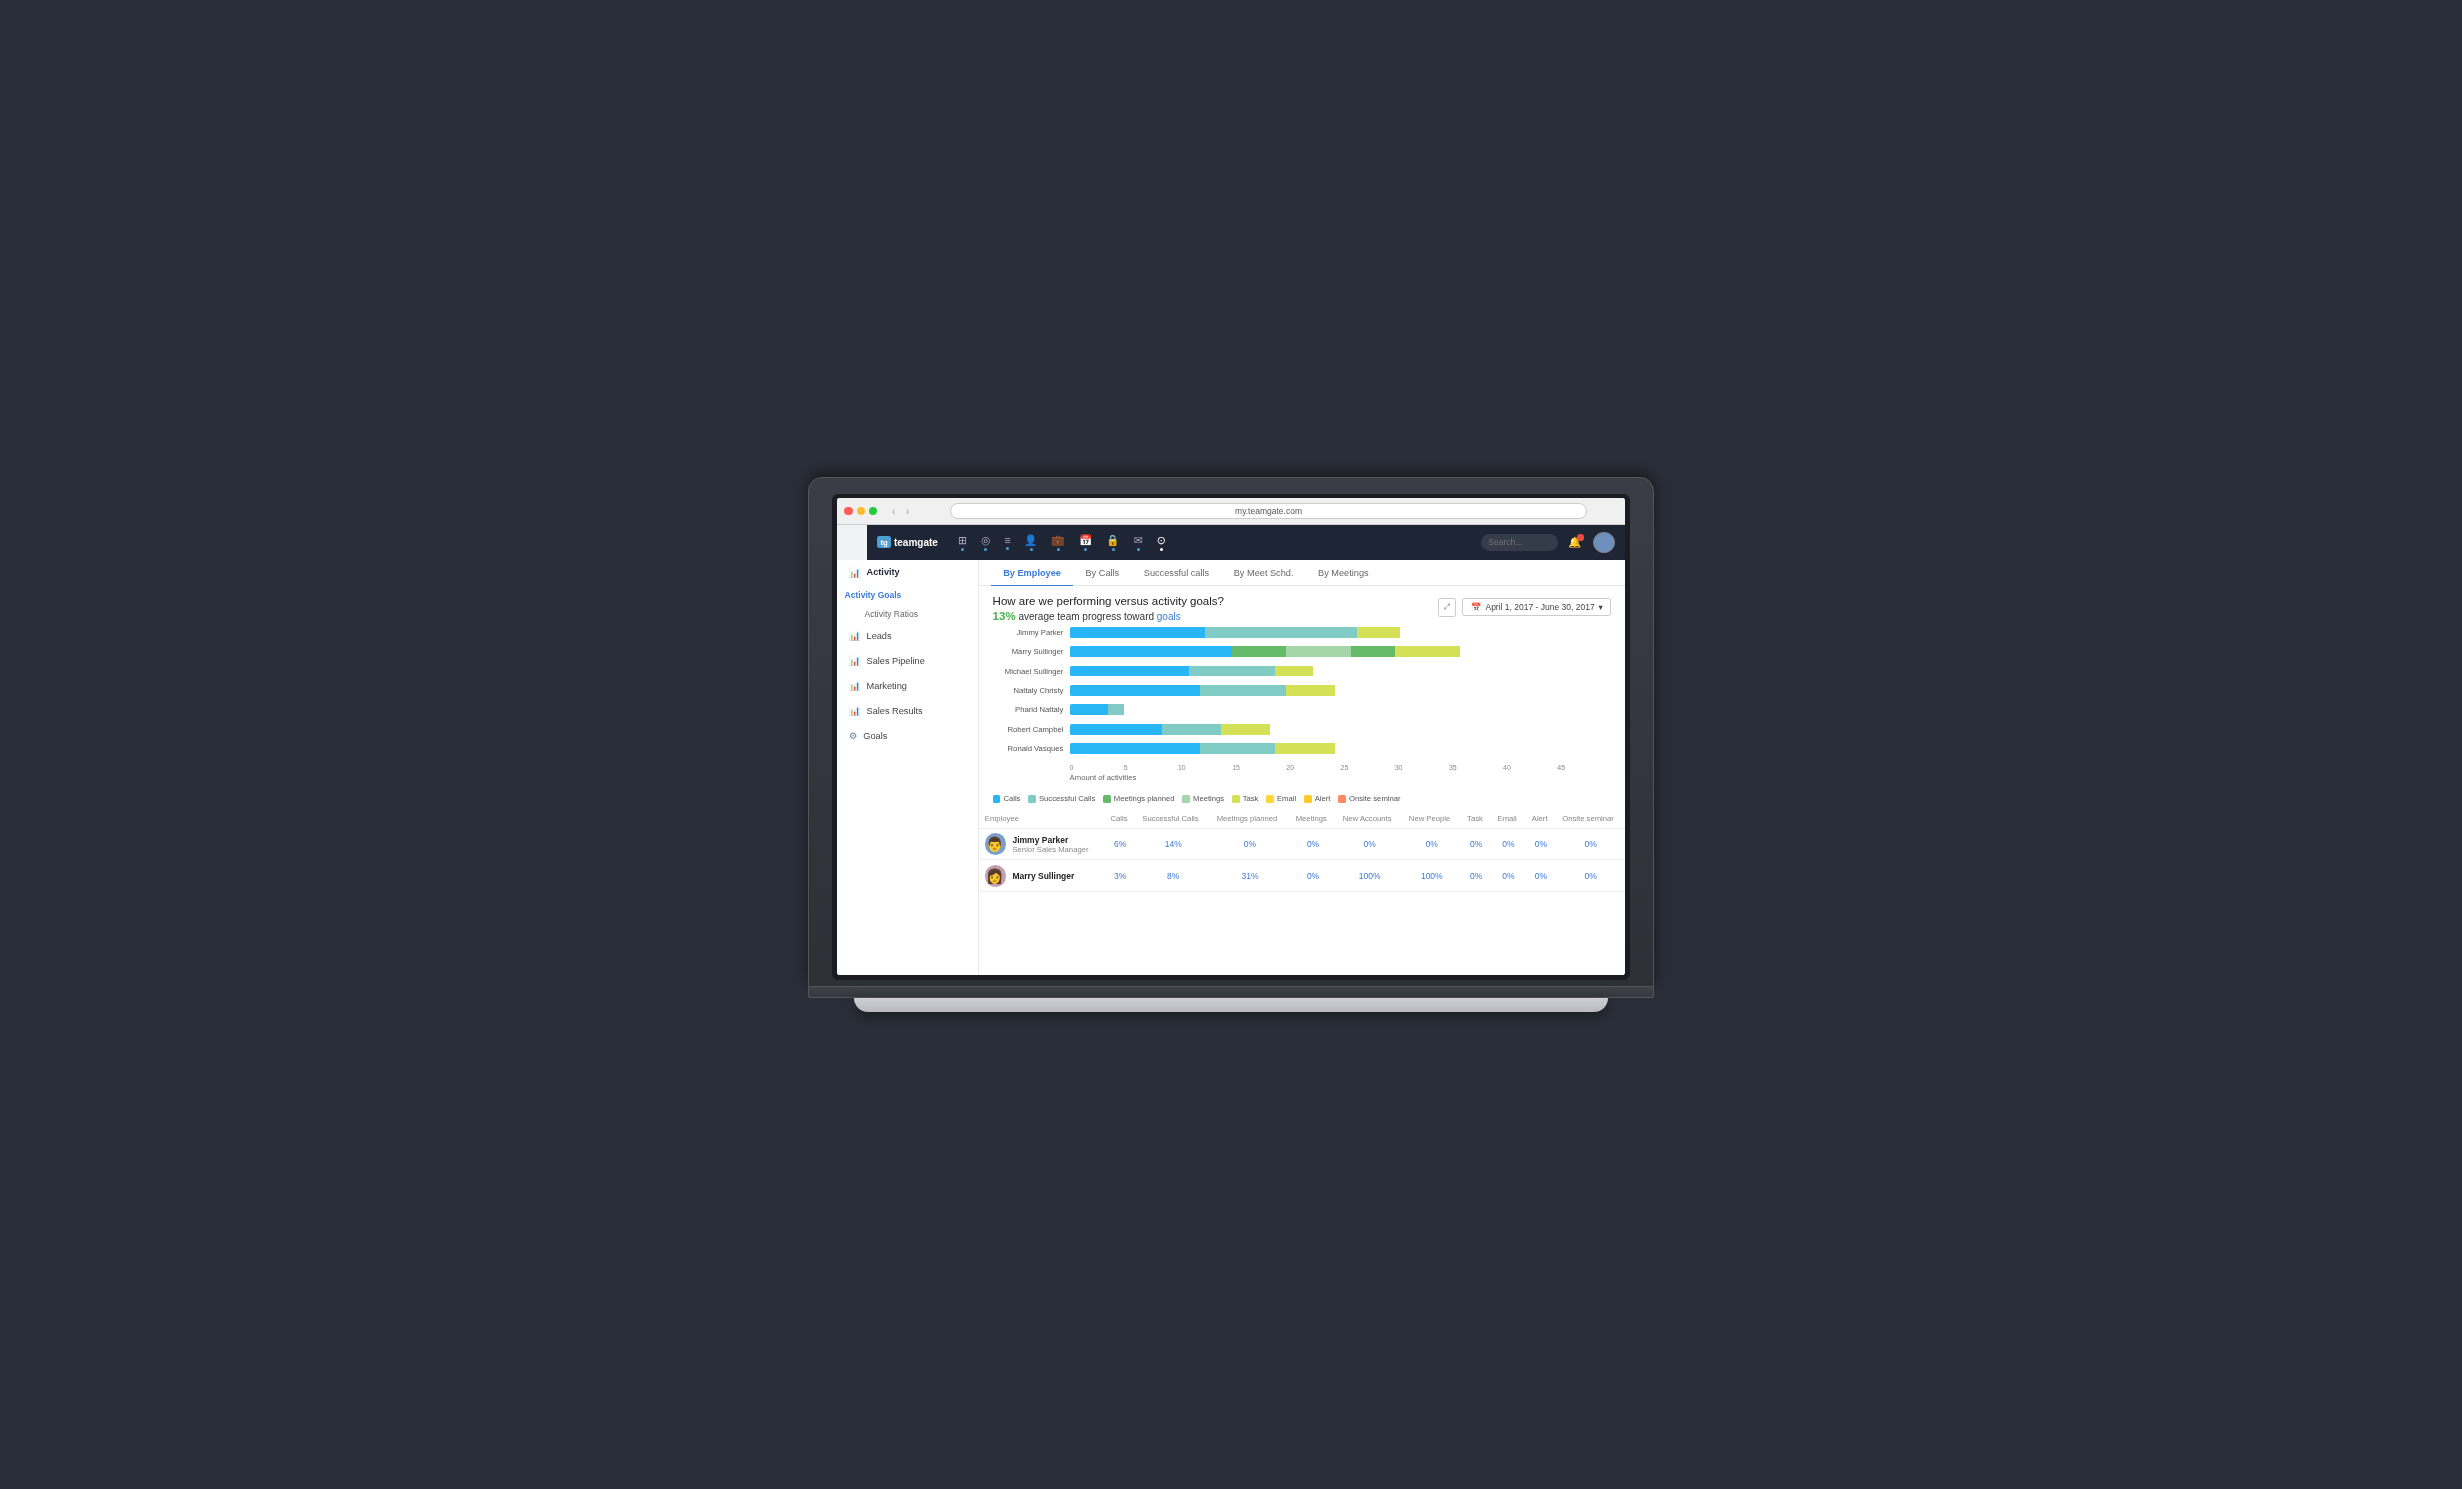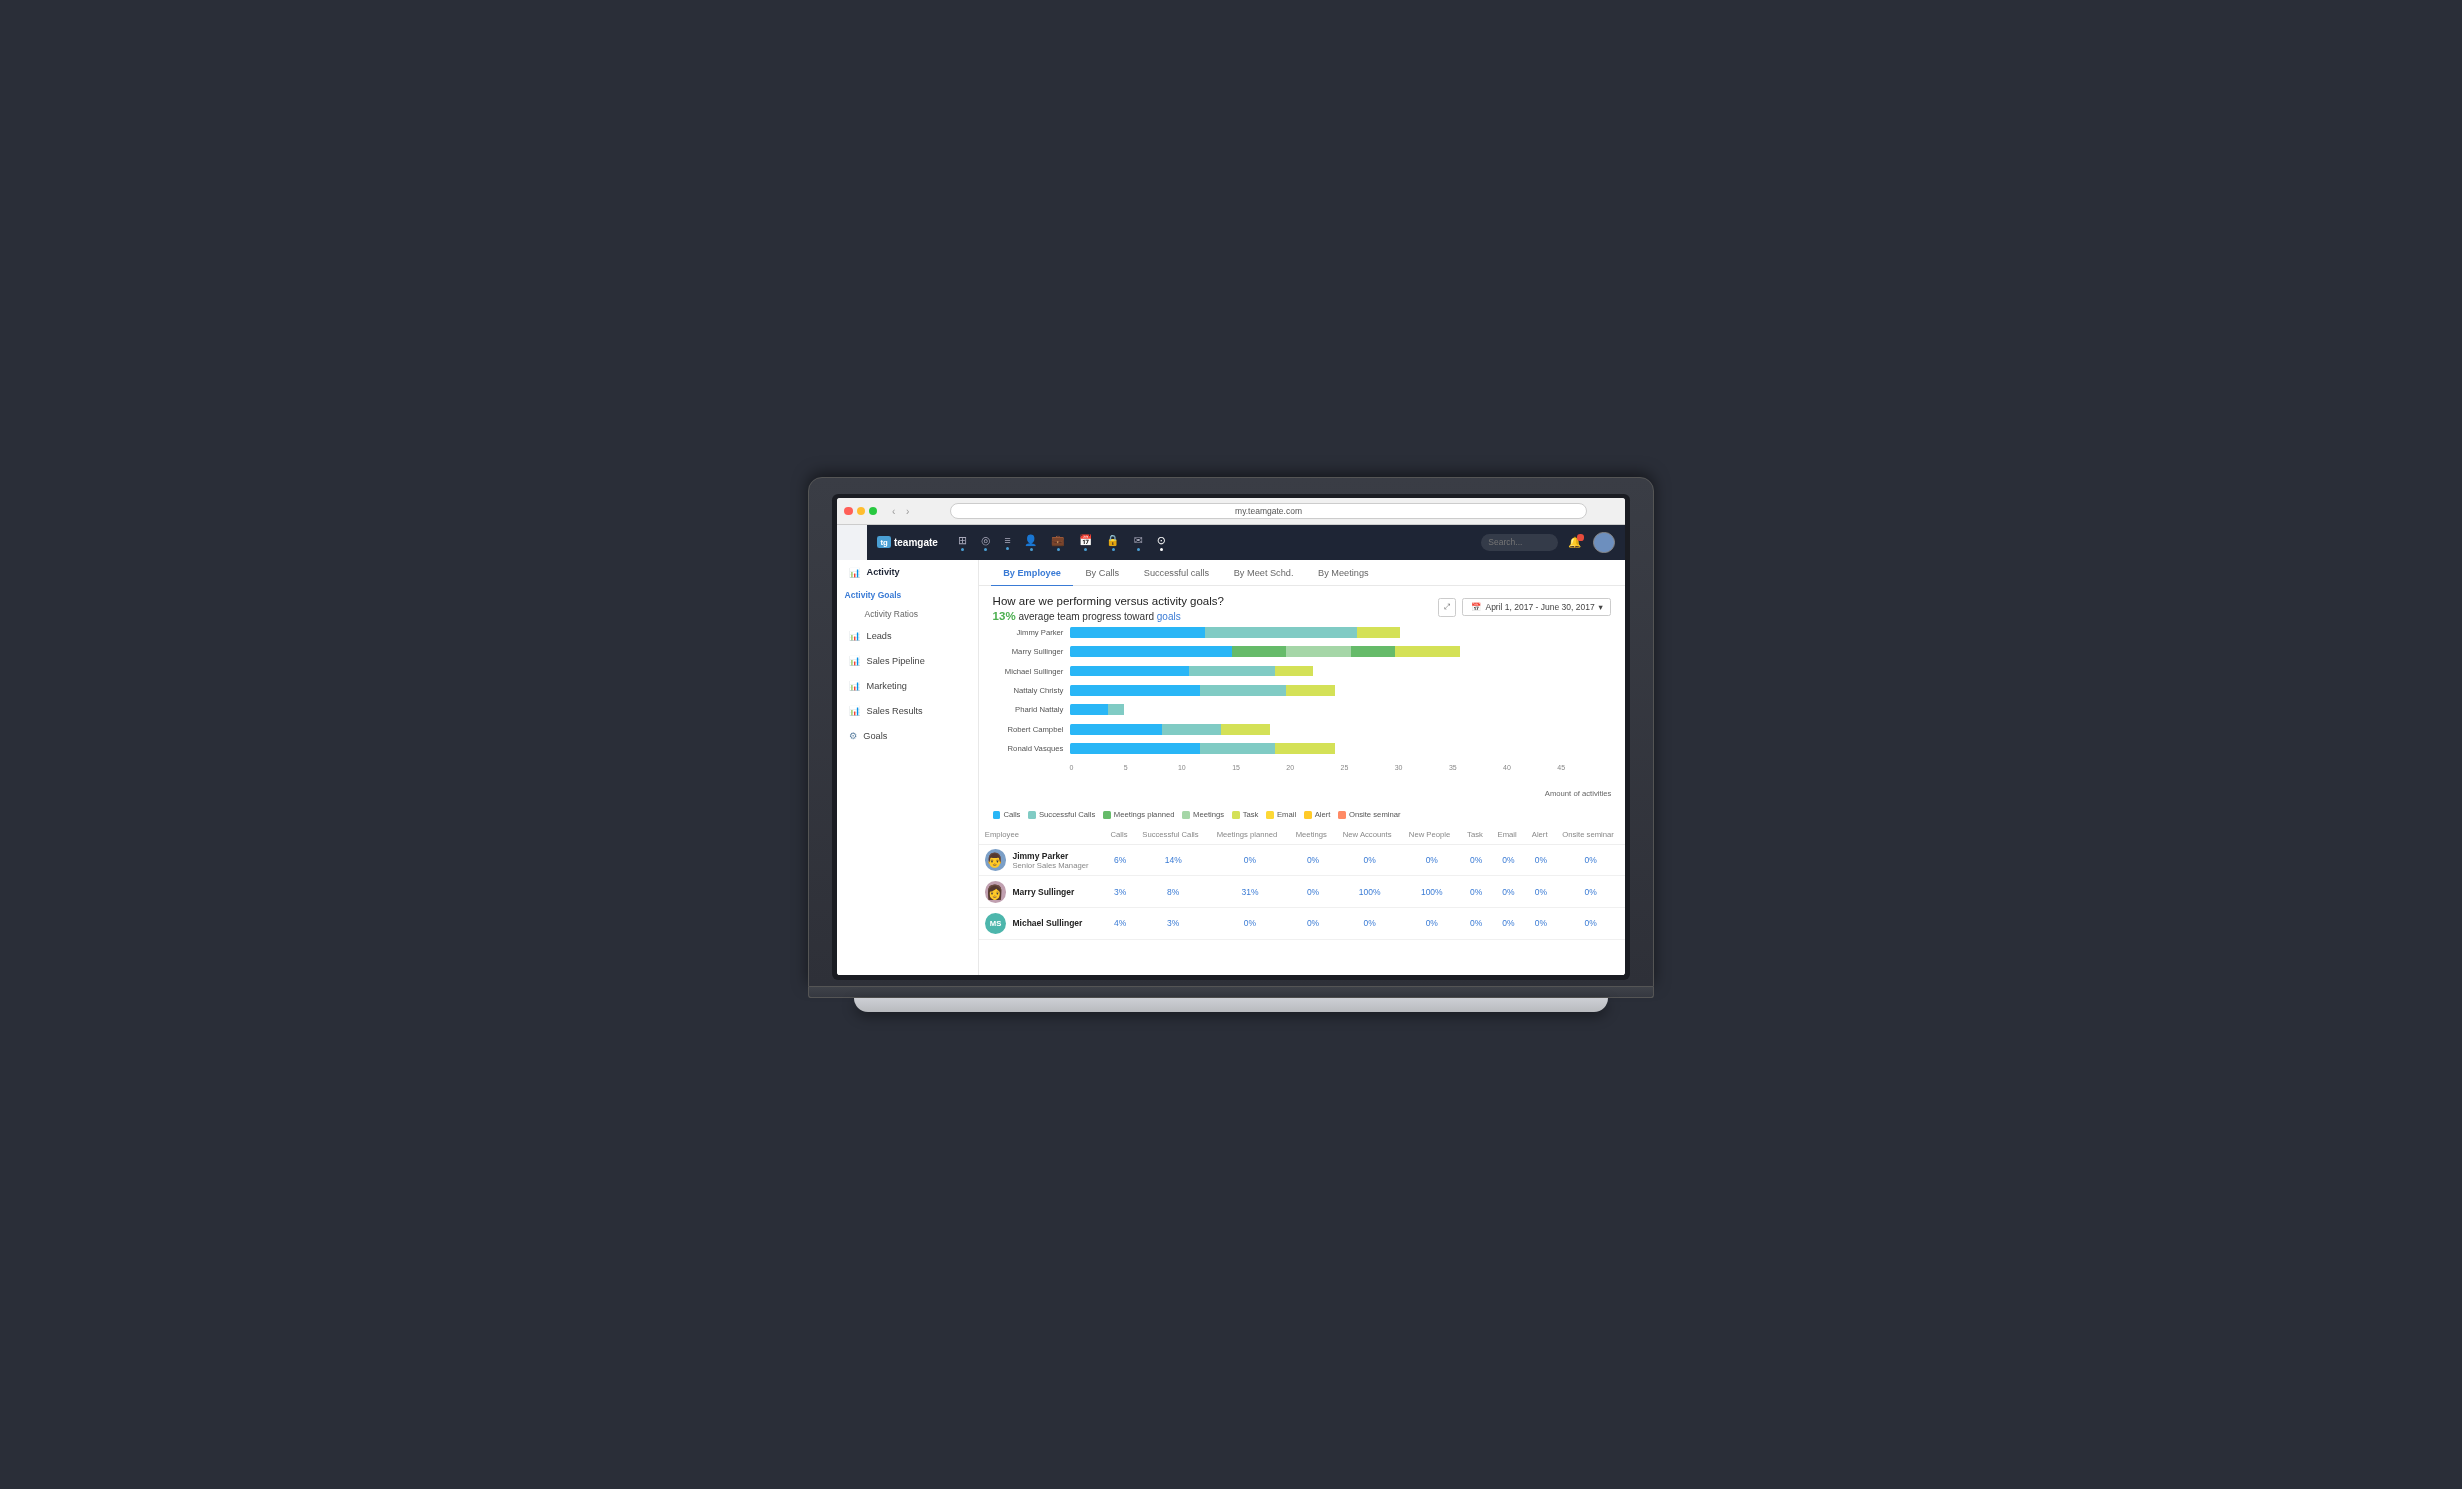--- a/index.html
+++ b/index.html
@@ -308,25 +308,25 @@
       margin-left: 77px;
       padding-top: 3.1px;
     }
     .x-tick {
       font-size: 7px;
       color: #888;
       flex: 1;
       text-align: left;
     }
     .x-label {
-      text-align: right;
+      text-align: left;
       font-size: 7.7px;
       color: #666;
       margin-left: 77px;
-      margin-top: 18px;
+      margin-top: 2px;
     }
 
     
     .legend {
       display: flex;
       flex-wrap: wrap;
       gap: 7.7px;
       margin: 4.6px 14px 6.2px;
     }
     .legend-item {
@@ -698,41 +698,20 @@
                     <td class="blue-val">31%</td>
                     <td class="blue-val">0%</td>
                     <td class="blue-val">100%</td>
                     <td class="blue-val">100%</td>
                     <td class="blue-val">0%</td>
                     <td class="blue-val">0%</td>
                     <td class="blue-val">0%</td>
                     <td class="blue-val">0%</td>
                   </tr>
 
-                  <tr>
-                    <td>
-                      <div class="employee-cell">
-                        <div class="emp-avatar" style="background:#4db6ac;">MS</div>
-                        <div>
-                          <div class="emp-name">Michael Sullinger</div>
-                          <div class="emp-title"></div>
-                        </div>
-                      </div>
-                    </td>
-                    <td class="blue-val">4%</td>
-                    <td class="blue-val">3%</td>
-                    <td class="blue-val">0%</td>
-                    <td class="blue-val">0%</td>
-                    <td class="blue-val">0%</td>
-                    <td class="blue-val">0%</td>
-                    <td class="blue-val">0%</td>
-                    <td class="blue-val">0%</td>
-                    <td class="blue-val">0%</td>
-                    <td class="blue-val">0%</td>
-                  </tr>
 
                 </tbody>
               </table>
 
             </div>
           </div>
         </div>
       </div>
     </div>
   </div>

